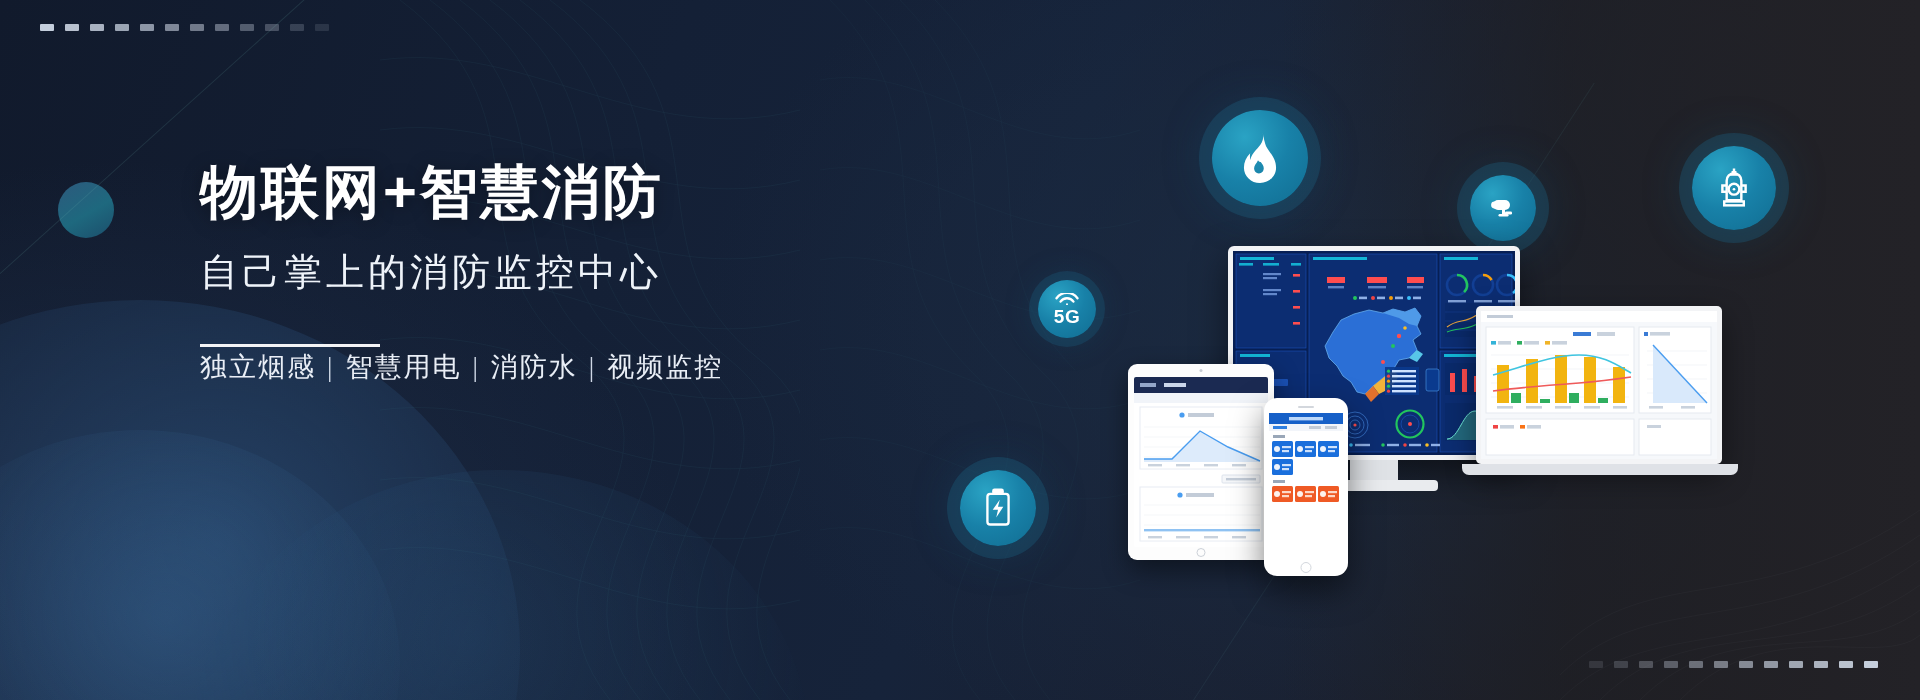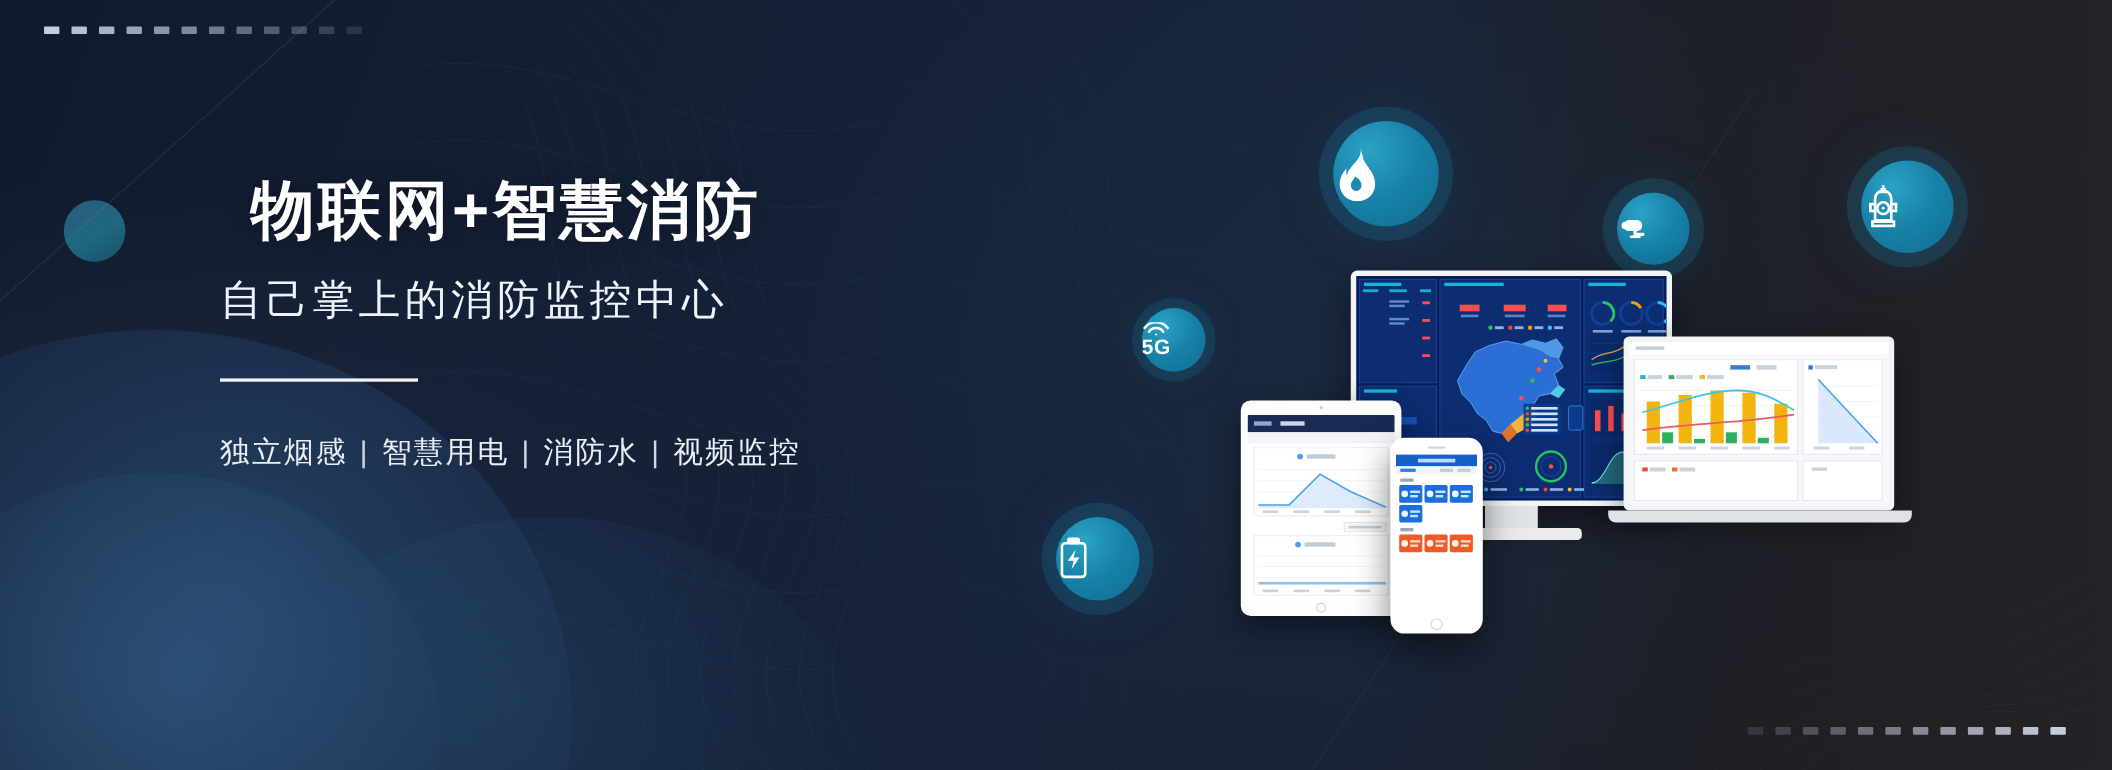--- a/index.html
+++ b/index.html
@@ -38,30 +38,30 @@
 
   
   .dashrow{position:absolute;display:flex;gap:11px;}
   .dashrow .dash{width:14px;height:7px;border-radius:1px;background:#cfd8e6;}
   .dash-tl{left:40px;top:24px;}
   .dash-br{right:42px;bottom:32px;}
 
   
   .copy{position:absolute;left:200px;top:160px;width:720px;color:#fff;}
   .title{font-size:58px;font-weight:700;letter-spacing:3px;line-height:1.12;
-    color:#ffffff;text-shadow:0 2px 18px rgba(0,0,0,.35);white-space:nowrap;margin-left:28px;}
+    color:#ffffff;text-shadow:0 2px 18px rgba(0,0,0,.35);white-space:nowrap;}
   .subtitle{margin-top:22px;font-size:38px;font-weight:400;letter-spacing:4px;
     color:#eef3f9;white-space:nowrap;}
   .rule{margin-top:46px;width:180px;height:3px;background:#ffffff;opacity:.95;}
-  .features{margin-top:44px;font-size:27px;line-height:1.55;letter-spacing:2px;color:#e9eef6;}
+  .features{font-size:27px;line-height:1.55;letter-spacing:2px;color:#e9eef6;font-family:Liberation Serif, serif;}
   .features .row{white-space:nowrap;}
   .features .sep{display:inline-block;padding:0 11px;color:#cfd8e6;}
 
   
-  .bubble{position:absolute;border-radius:50%;display:flex;align-items:center;
+  .bubble{position:absolute;border-radius:50%;display:flex;align-items:center;justify-content:center;
     background:radial-gradient(circle at 34% 28%,#2aa3c4 0%,#1881a8 48%,#116d92 100%);
     box-shadow:0 0 0 13px rgba(28,96,129,.34), 0 0 46px 6px rgba(20,90,125,.30);}
   .bubble svg{display:block;}
   .b-flame{left:1212px;top:110px;width:96px;height:96px;}
   .b-cam{left:1470px;top:175px;width:66px;height:66px;}
   .b-hyd{left:1692px;top:146px;width:84px;height:84px;}
   .b-5g{left:1038px;top:280px;width:58px;height:58px;box-shadow:0 0 0 9px rgba(28,96,129,.30),0 0 30px 4px rgba(20,90,125,.26);}
   .b-bat{left:960px;top:470px;width:76px;height:76px;}
   .g5-txt{font-size:19px;font-weight:700;color:#fff;letter-spacing:.5px;line-height:1;}
   .g5-wrap{display:flex;flex-direction:column;align-items:center;gap:2px;}

